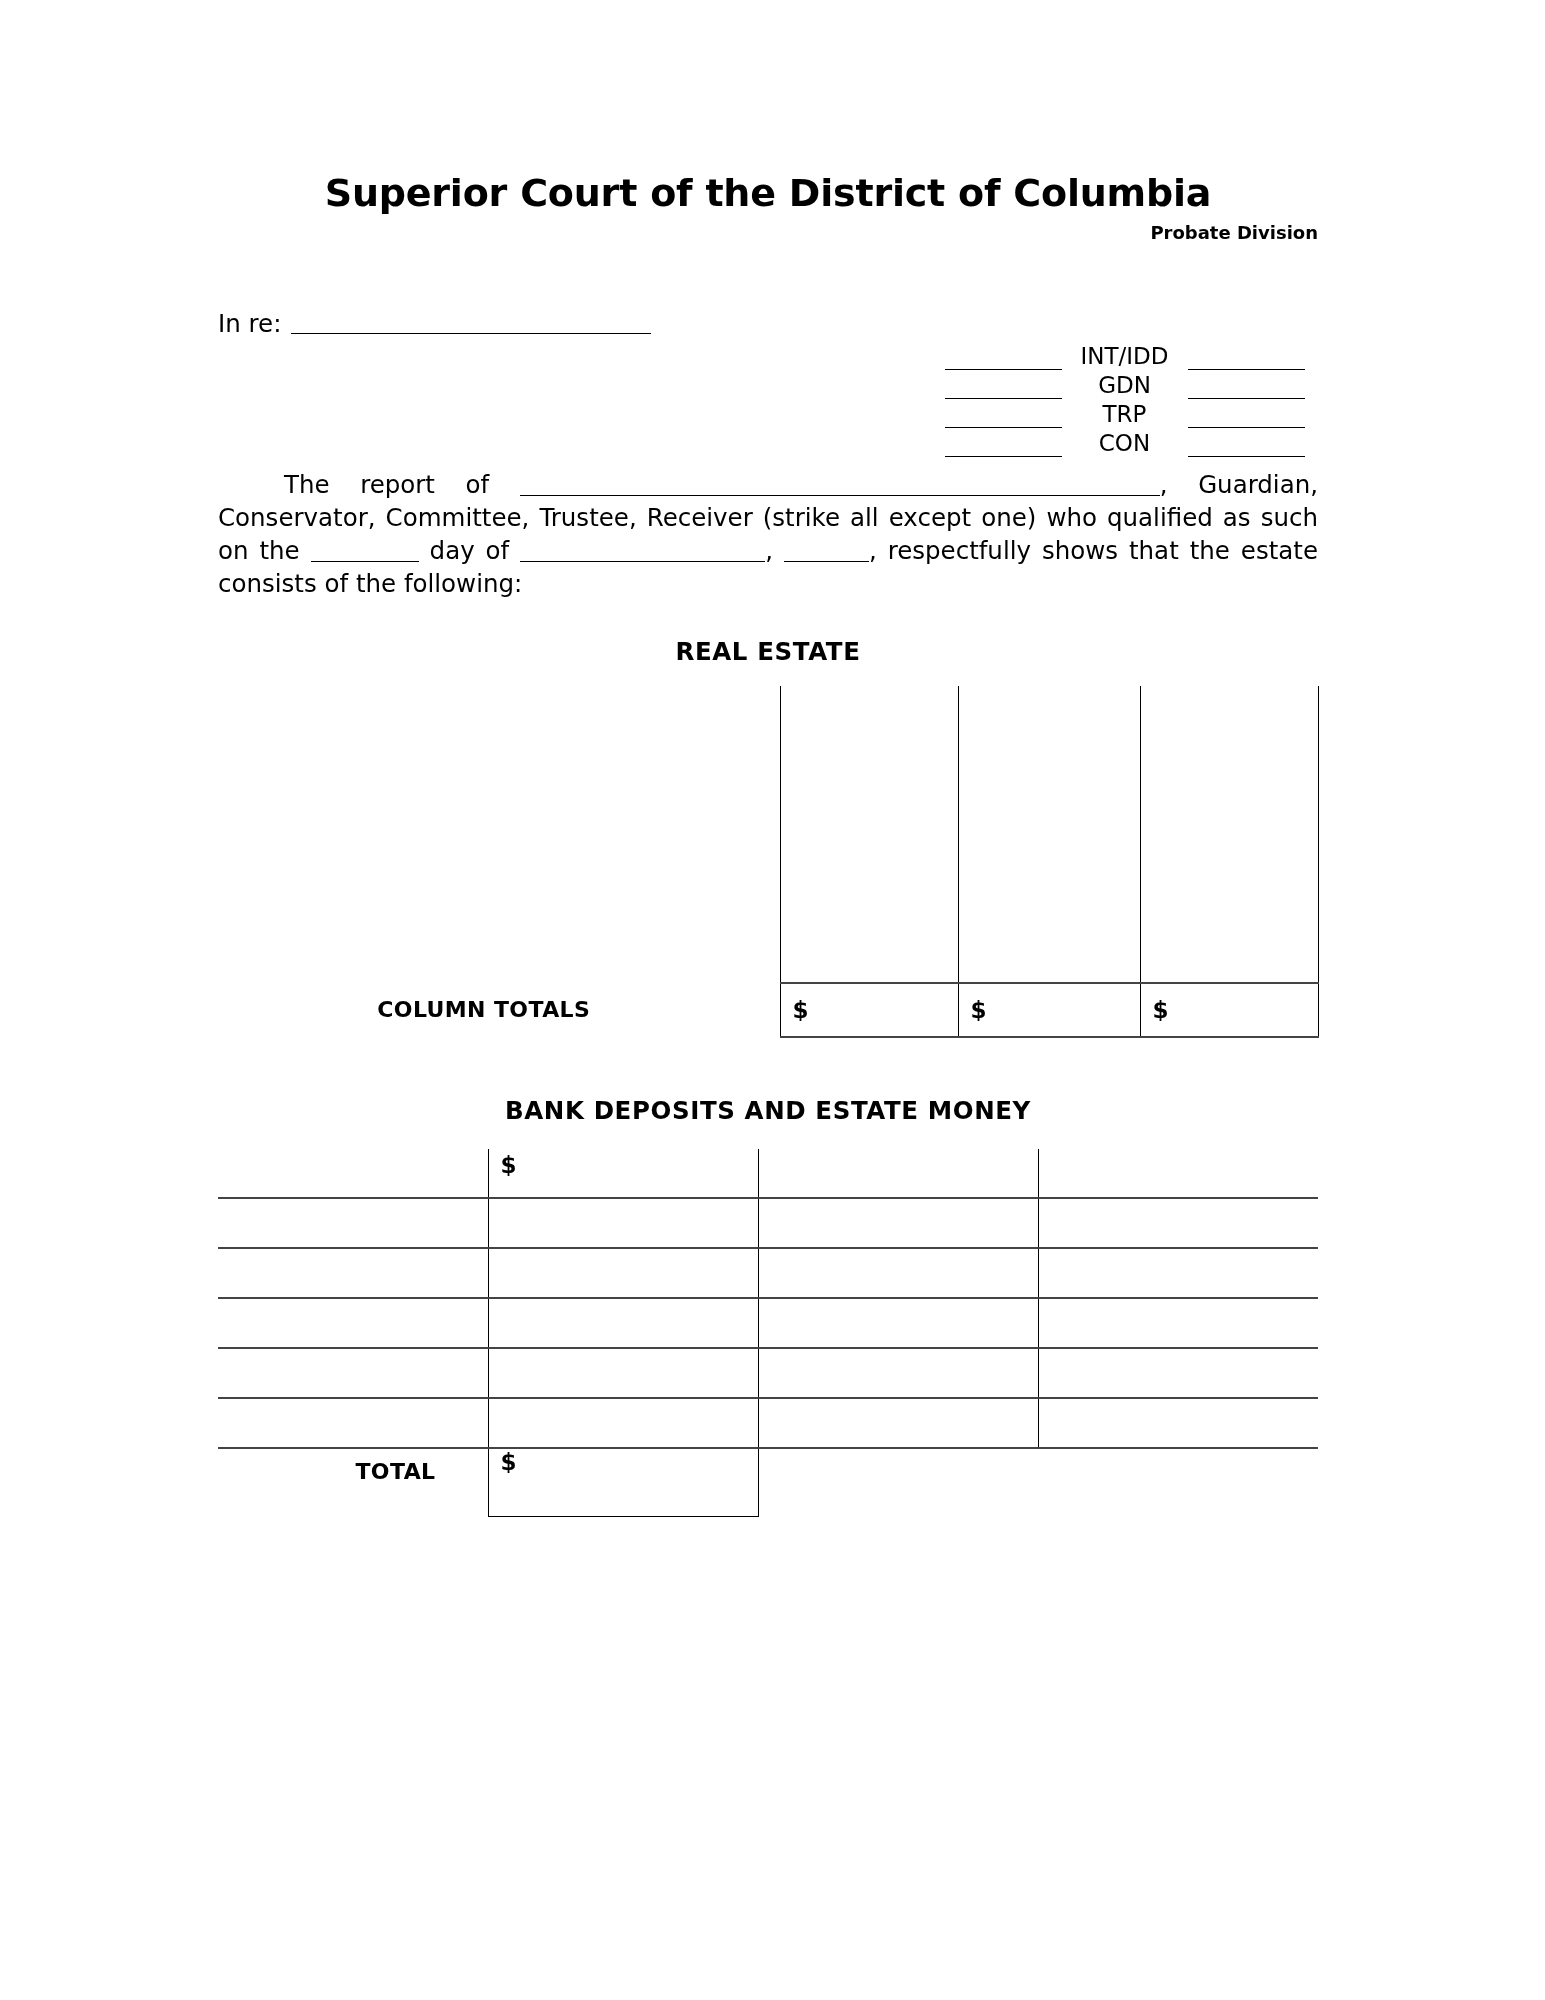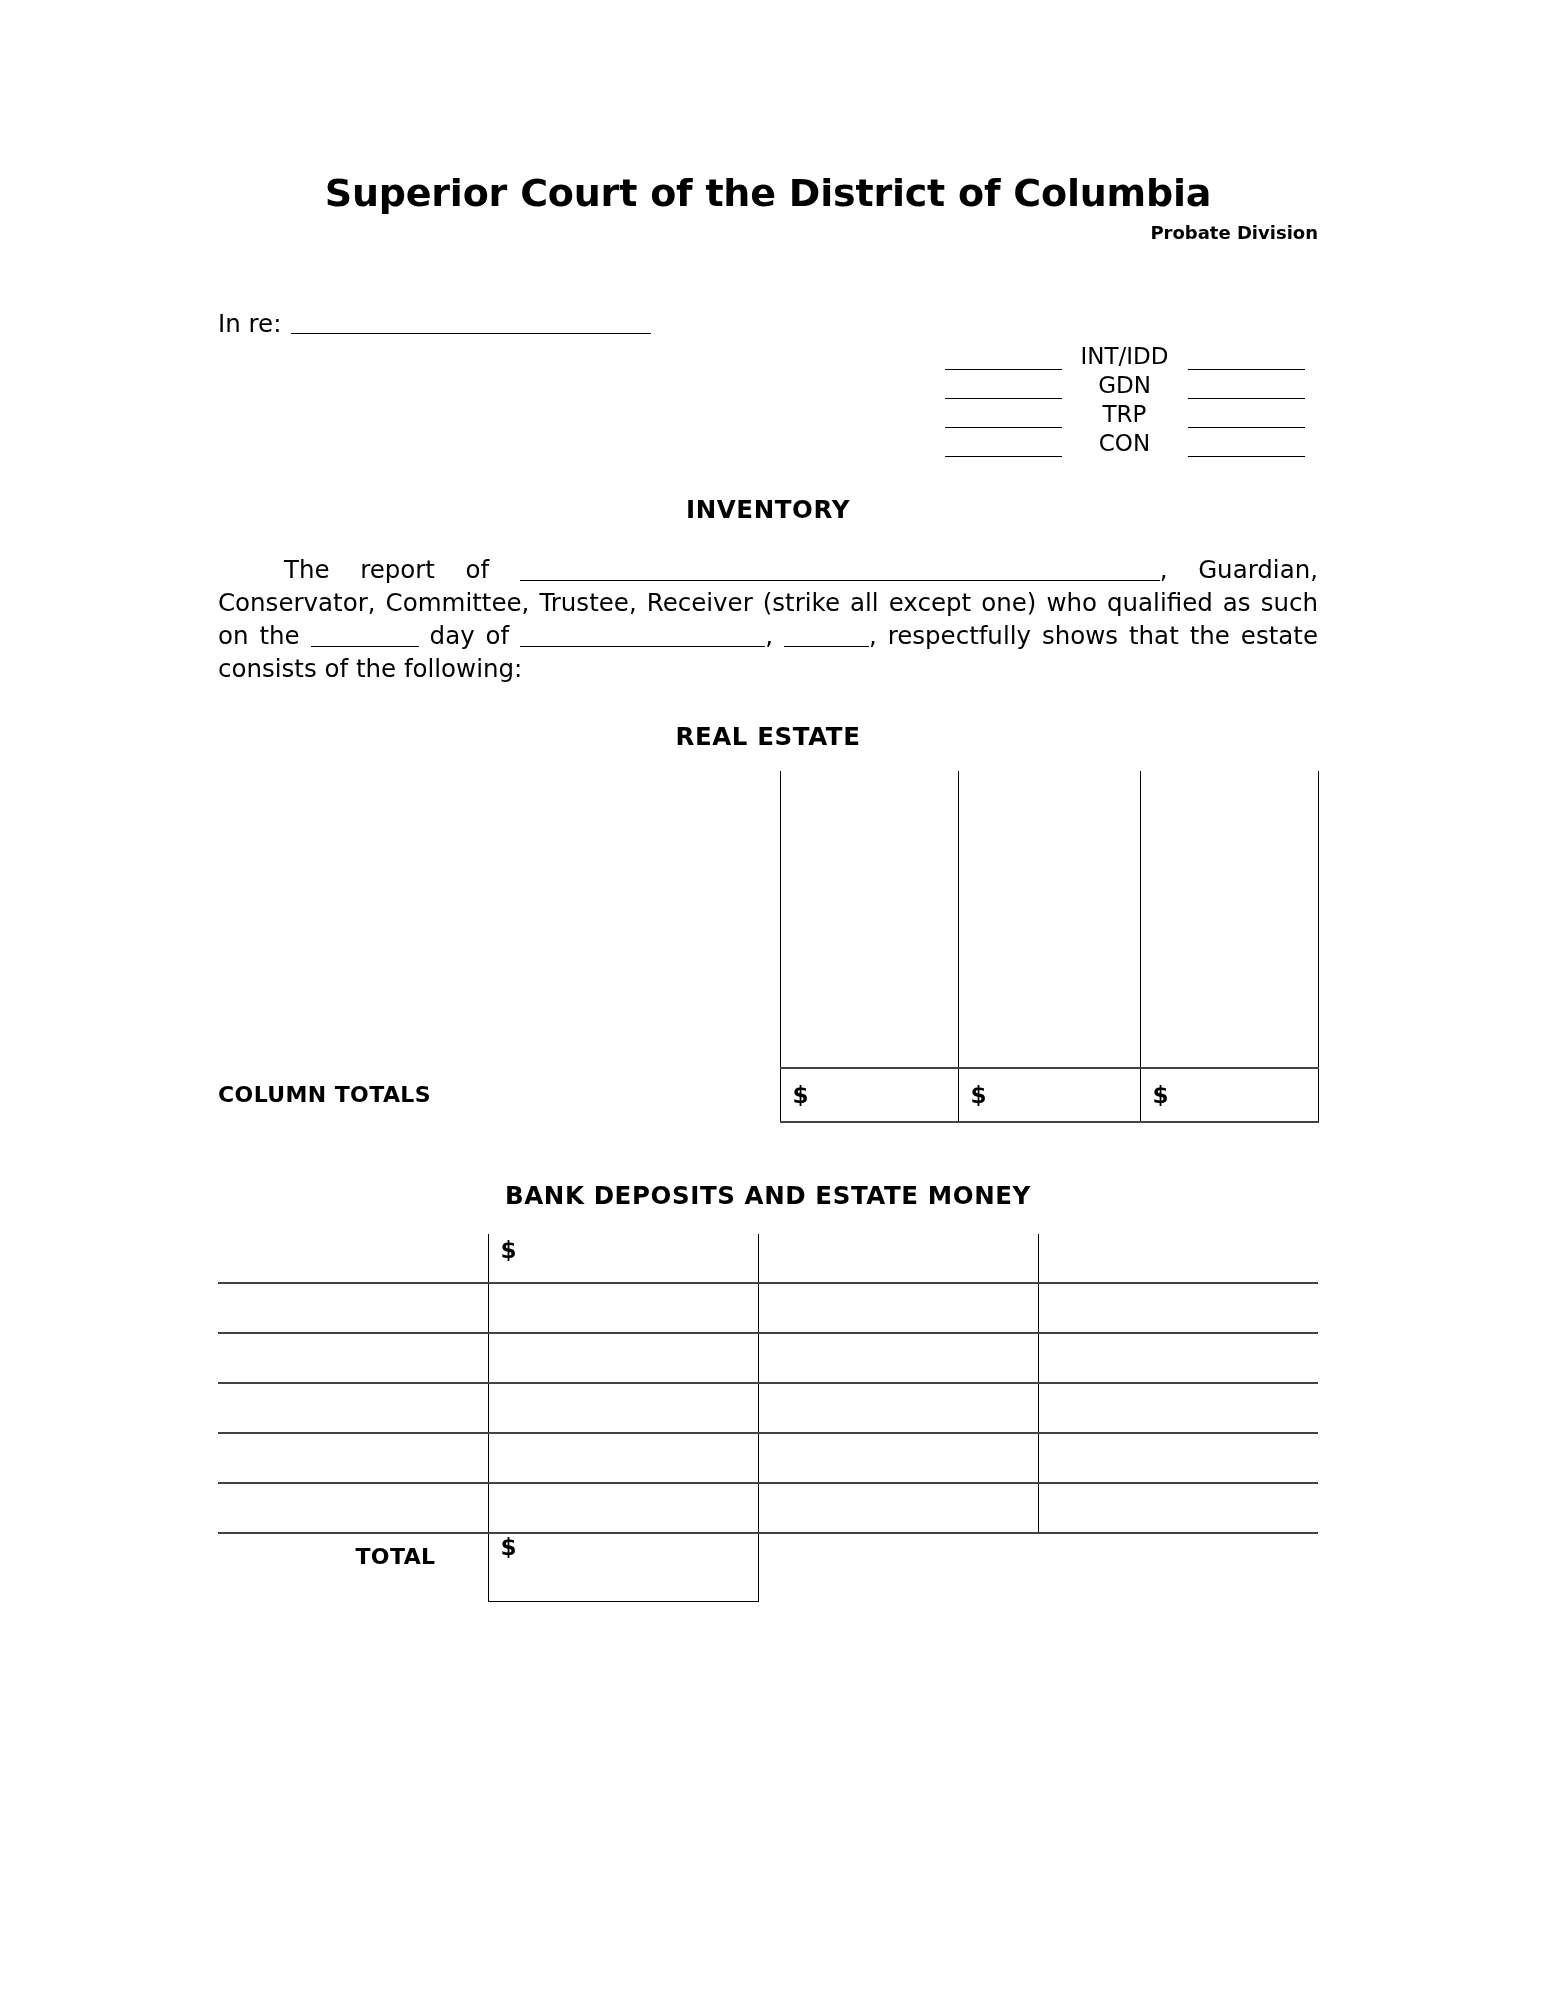--- a/index.html
+++ b/index.html
@@ -164,21 +164,21 @@
   .re-body-row td.c-en { border-right: 1.6px solid #000; }
   .re-body-row td.c-mv { border-right: 1.6px solid #000; }
 
   .re-total-row td {
     border-top: 2.2px solid #444;
     border-bottom: 2.2px solid #444;
     height: 52px;
     vertical-align: middle;
   }
   .re-total-row td.c-loc {
-    text-align: left;
+    text-align: center;
     padding-right: 30px;
     font-weight: bold;
     font-size: 22px;
     letter-spacing: 0.4px;
     border-top: none;
     border-bottom: none;
   }
   .re-total-row td.c-as { border-left: 1.6px solid #000; border-right: 1.6px solid #000; }
   .re-total-row td.c-en { border-right: 1.6px solid #000; }
   .re-total-row td.c-mv { border-right: 1.6px solid #000; }
@@ -280,21 +280,20 @@
           <span class="ct-blank"></span>
         </div>
         <div class="casetype-line">
           <span class="ct-blank"></span>
           <span class="ct-label">CON</span>
           <span class="ct-blank"></span>
         </div>
       </div>
     </div>
 
-    <div class="inventory-heading">INVENTORY</div>
 
     <div class="body-para">
       <span class="indent"></span><span>The report of</span>
       <span class="blk blk-name"></span><span>,</span>
       <span>Guardian, Conservator, Committee, Trustee, Receiver (strike all except one) who</span>
       <span>qualified as such on the</span>
       <span class="blk blk-day"></span>
       <span>day of</span>
       <span class="blk blk-month"></span><span>,</span>
       <span class="blk blk-year"></span><span>,</span>

